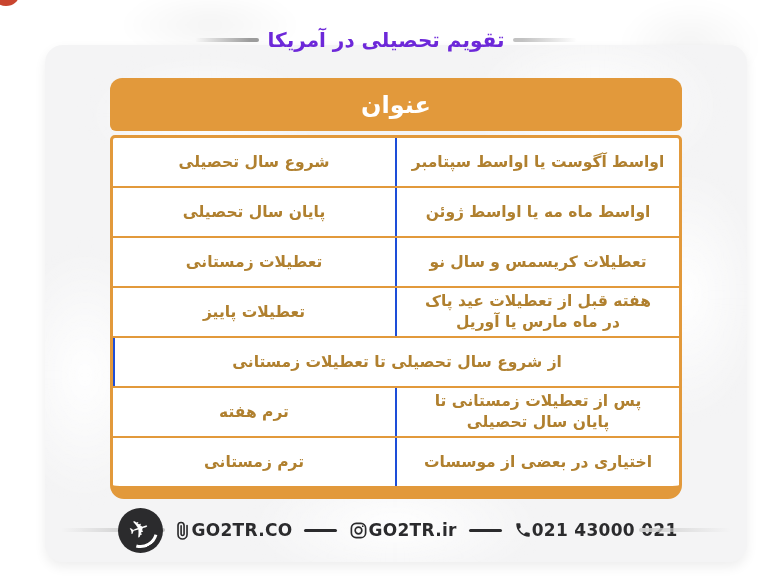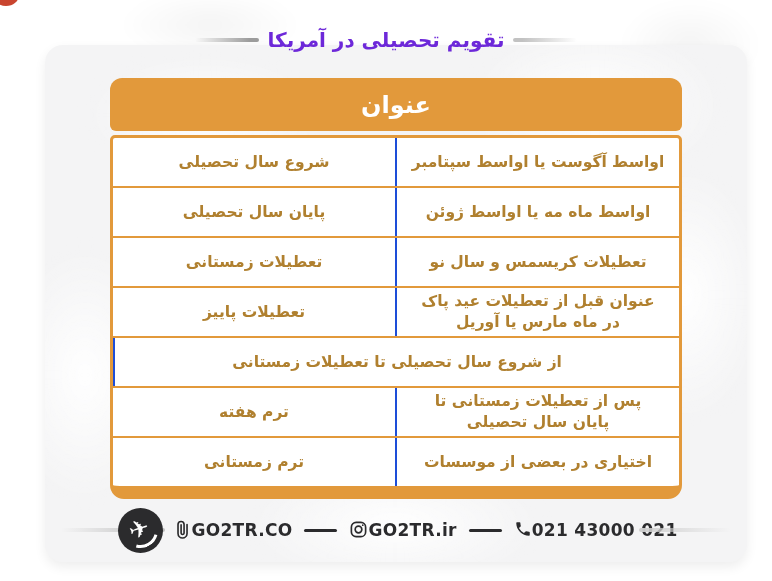--- a/index.html
+++ b/index.html
@@ -95,21 +95,21 @@
     display:flex; align-items:center; justify-content:center;
     color:#ffffff; font-size:24px; transform:rotate(-18deg) translate(-1px,-2px);
   }
   .logo .orbit {
     position:absolute; inset:5px; border-radius:50%;
     border:3px solid transparent; border-bottom-color:#ffffff;
     transform:rotate(-30deg);
   }
 
   .icon-svg { display:block; }
-  .footer-item { display:flex; gap:0; }
+  .footer-item { display:flex; align-items:center; gap:0; }
 </style>
 </head>
 <body>
 
 <div class="blob gray" style="left:120px; top:-10px; width:180px; height:70px;"></div>
 <div class="blob gray" style="left:620px; top:0px; width:140px; height:90px;"></div>
 
 <div class="corner-accent"></div>
 
 <div class="title-row">
@@ -137,21 +137,21 @@
       </div>
       <div class="trow">
         <div class="cell cell-date">اواسط ماه مه یا اواسط ژوئن</div>
         <div class="cell cell-title">پایان سال تحصیلی</div>
       </div>
       <div class="trow">
         <div class="cell cell-date">تعطیلات کریسمس و سال نو</div>
         <div class="cell cell-title">تعطیلات زمستانی</div>
       </div>
       <div class="trow">
-        <div class="cell cell-date">عنوان قبل از تعطیلات عید پاک
+        <div class="cell cell-date">هفته قبل از تعطیلات عید پاک
 در ماه مارس یا آوریل</div>
         <div class="cell cell-title">تعطیلات پاییز</div>
       </div>
       <div class="trow">
         <div class="cell cell-date">از شروع سال تحصیلی تا تعطیلات زمستانی</div>
       </div>
       <div class="trow">
         <div class="cell cell-date">پس از تعطیلات زمستانی تا
 پایان سال تحصیلی</div>
         <div class="cell cell-title">ترم هفته</div>

